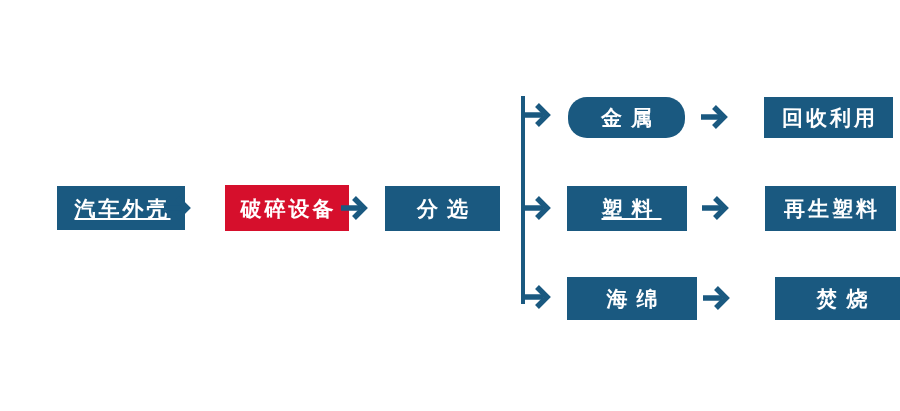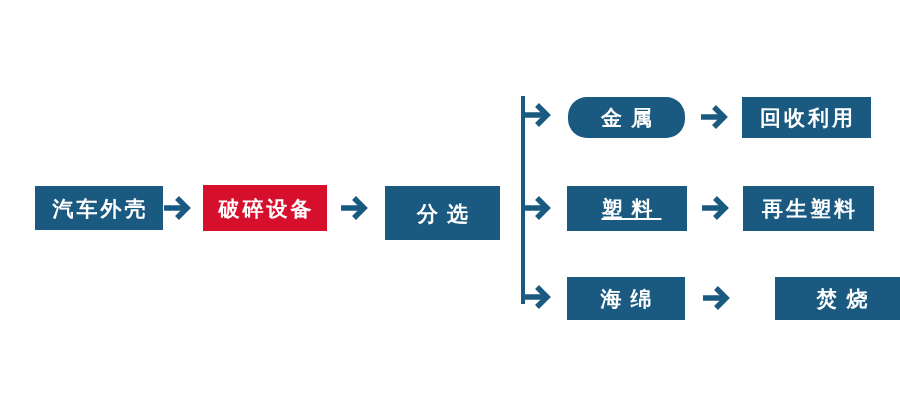--- a/index.html
+++ b/index.html
@@ -28,21 +28,21 @@
     justify-content: center;
     background: var(--node-blue);
     color: var(--text);
     font-weight: bold;
     font-size: 21px;
     line-height: 1;
     white-space: nowrap;
   }
   .node.red { background: var(--highlight-red); }
   
-  .ls4 { letter-spacing: 3px;  text-indent: 3px; }
+  .ls4 { letter-spacing: 3px;  text-indent: 3px; margin-left: 22px; }
   .ls2 { letter-spacing: 9px;  text-indent: 9px; }
   .arrow {
     position: absolute;
     width: 34px;
     height: 28px;
     color: var(--node-blue);
   }
   .arrow svg { display: block; width: 100%; height: 100%; }
   .vline {
     position: absolute;
@@ -51,39 +51,39 @@
     width: 4px;
     height: 208px;
     background: var(--node-blue);
   }
 </style>
 </head>
 <body>
 
 <div class="canvas">
 
-  <div class="node ls4" style="left:35px; top:186px; width:128px; height:44px;">汽车外壳</div>
+  <div class="node ls4" style="left:35px; top:186px; width:128px; height:44px;text-decoration:underline;">汽车外壳</div>
 
   <div class="arrow" style="left:162px; top:194px;">
     <svg viewBox="0 0 34 28" aria-hidden="true">
       <line x1="2" y1="14" x2="21" y2="14" stroke="currentColor" stroke-width="5.5"></line>
       <polyline points="15,4 25,14 15,24" fill="none" stroke="currentColor" stroke-width="5.5"></polyline>
     </svg>
   </div>
 
   <div class="node red ls4" style="left:203px; top:185px; width:124px; height:46px;">破碎设备</div>
 
   <div class="arrow" style="left:339px; top:194px;">
     <svg viewBox="0 0 34 28" aria-hidden="true">
       <line x1="2" y1="14" x2="21" y2="14" stroke="currentColor" stroke-width="5.5"></line>
       <polyline points="15,4 25,14 15,24" fill="none" stroke="currentColor" stroke-width="5.5"></polyline>
     </svg>
   </div>
 
-  <div class="node ls2" style="left:385px; top:186px; width:115px; height:54px;">分选</div>
+  <div class="node ls2" style="left:385px; top:186px; width:115px; height:45px;">分选</div>
 
   <div class="vline"></div>
 
   <div class="arrow" style="left:522px; top:101px;">
     <svg viewBox="0 0 34 28" aria-hidden="true">
       <line x1="2" y1="14" x2="21" y2="14" stroke="currentColor" stroke-width="5.5"></line>
       <polyline points="15,4 25,14 15,24" fill="none" stroke="currentColor" stroke-width="5.5"></polyline>
     </svg>
   </div>
   <div class="arrow" style="left:522px; top:194px;">
@@ -114,21 +114,21 @@
 
   <div class="arrow" style="left:700px; top:194px;">
     <svg viewBox="0 0 34 28" aria-hidden="true">
       <line x1="2" y1="14" x2="21" y2="14" stroke="currentColor" stroke-width="5.5"></line>
       <polyline points="15,4 25,14 15,24" fill="none" stroke="currentColor" stroke-width="5.5"></polyline>
     </svg>
   </div>
 
   <div class="node ls4" style="left:743px; top:186px; width:131px; height:45px;">再生塑料</div>
 
-  <div class="node ls2" style="left:567px; top:277px; width:118px; height:43px;">海绵</div>
+  <div class="node ls2" style="left:567px; top:277px; width:130px; height:43px;">海绵</div>
 
   <div class="arrow" style="left:701px; top:284px;">
     <svg viewBox="0 0 34 28" aria-hidden="true">
       <line x1="2" y1="14" x2="21" y2="14" stroke="currentColor" stroke-width="5.5"></line>
       <polyline points="15,4 25,14 15,24" fill="none" stroke="currentColor" stroke-width="5.5"></polyline>
     </svg>
   </div>
 
   <div class="node ls2" style="left:747px; top:277px; width:134px; height:43px;margin-left:28px;">焚烧</div>
 

